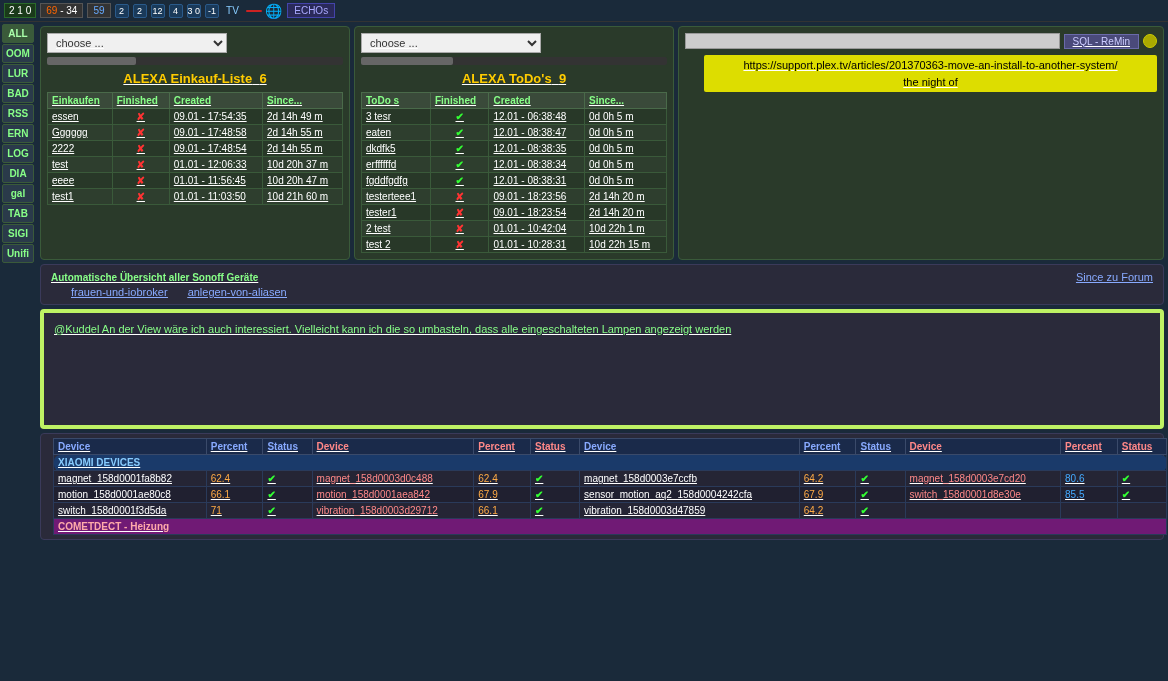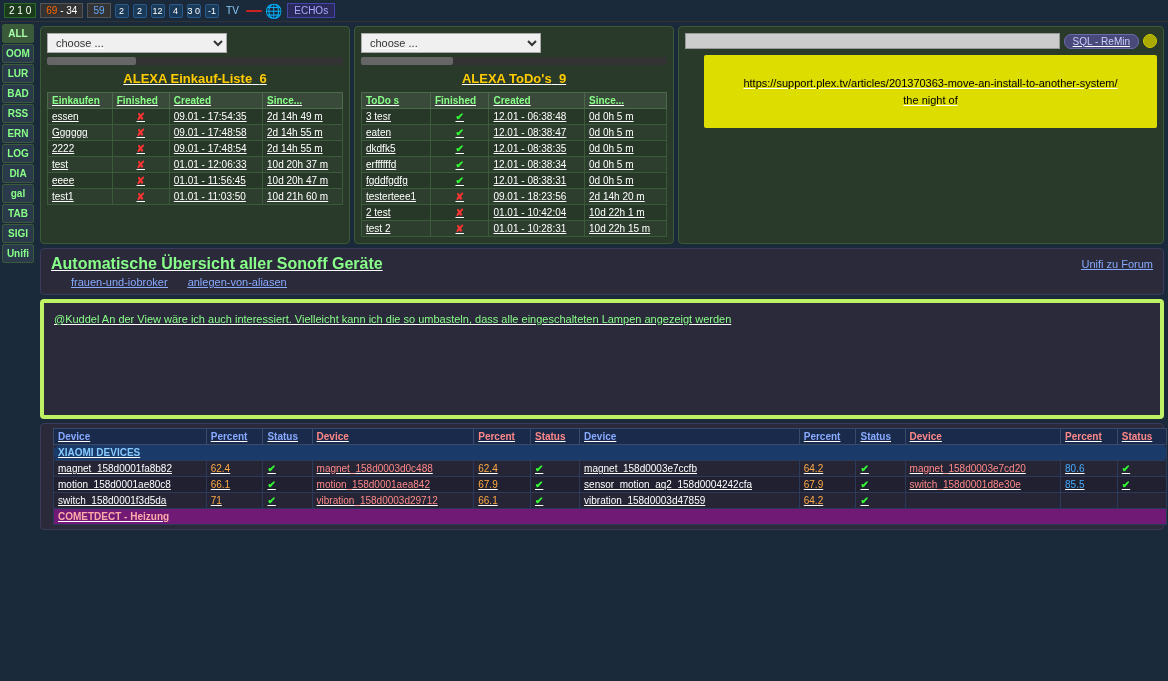--- a/index.html
+++ b/index.html
@@ -208,34 +208,34 @@
       border: 1px solid #999;
       height: 16px;
     }
     .sql-btn {
       background: #4a4a7a;
       border: 1px solid #6a6aaa;
       color: #ccccff;
       padding: 1px 8px;
       font-size: 10px;
       cursor: pointer;
-      border-radius: 7px;
+      border-radius: 0;
     }
     .sql-light {
       width: 14px;
       height: 14px;
       background: #aaaa00;
       border-radius: 50%;
       border: 1px solid #cccc00;
     }
     .sql-yellow-box {
       background: #dddd00;
       color: #000;
       font-size: 11px;
-      padding: 20px;
+      padding: 2px;
       border-radius: 2px;
       text-align: center;
       line-height: 1.5;
       margin-left: 19px;
     }
 
     
     .row2 {
       background: #2a2a3a;
       border: 1px solid #3a3a5a;
@@ -244,21 +244,21 @@
       flex-shrink: 0;
     }
     .row2-top {
       display: flex;
       justify-content: space-between;
       align-items: center;
       margin-bottom: 3px;
     }
     .row2-title {
       color: #88ff88;
-      font-size: 16px;
+      font-size: 10px;
       font-weight: bold;
     }
     .row2-link {
       color: #88aaff;
       text-decoration: underline;
       cursor: pointer;
     }
     .row2-links {
       display: flex;
       gap: 20px;
@@ -513,20 +513,28 @@
     </tr>
               <tr>
       <td>testerteee1</td>
       <td style="text-align:center;">
         <span class="icon-x">✘</span>
       </td>
       <td>09.01 - 18:23:56</td>
       <td>2d 14h 20 m</td>
     </tr>
               <tr>
+      <td>tester1</td>
+      <td style="text-align:center;">
+        <span class="icon-x">✘</span>
+      </td>
+      <td>09.01 - 18:23:54</td>
+      <td>2d 14h 20 m</td>
+    </tr>
+              <tr>
       <td>2 test</td>
       <td style="text-align:center;">
         <span class="icon-x">✘</span>
       </td>
       <td>01.01 - 10:42:04</td>
       <td>10d 22h 1 m</td>
     </tr>
               <tr>
       <td>test 2</td>
       <td style="text-align:center;">
@@ -548,21 +556,21 @@
         <div class="sql-yellow-box">
           <div>https://support.plex.tv/articles/201370363-move-an-install-to-another-system/</div>
           <div>the night of</div>
         </div>
       </div>
     </div>
 
     <div class="row2">
       <div class="row2-top">
         <span class="row2-title">Automatische Übersicht aller Sonoff Geräte</span>
-        <span class="row2-link">Unifi zu Forum</span>
+        <span class="row2-link">Since zu Forum</span>
       </div>
       <div class="row2-links">
         <span class="row2-link">frauen-und-iobroker</span>
         <span class="row2-link">anlegen-von-aliasen</span>
       </div>
     </div>
 
     <div class="row3">
       <div class="row3-text">@Kuddel An der View wäre ich auch interessiert. Vielleicht kann ich die so umbasteln, dass alle eingeschalteten Lampen angezeigt werden</div>
     </div>

